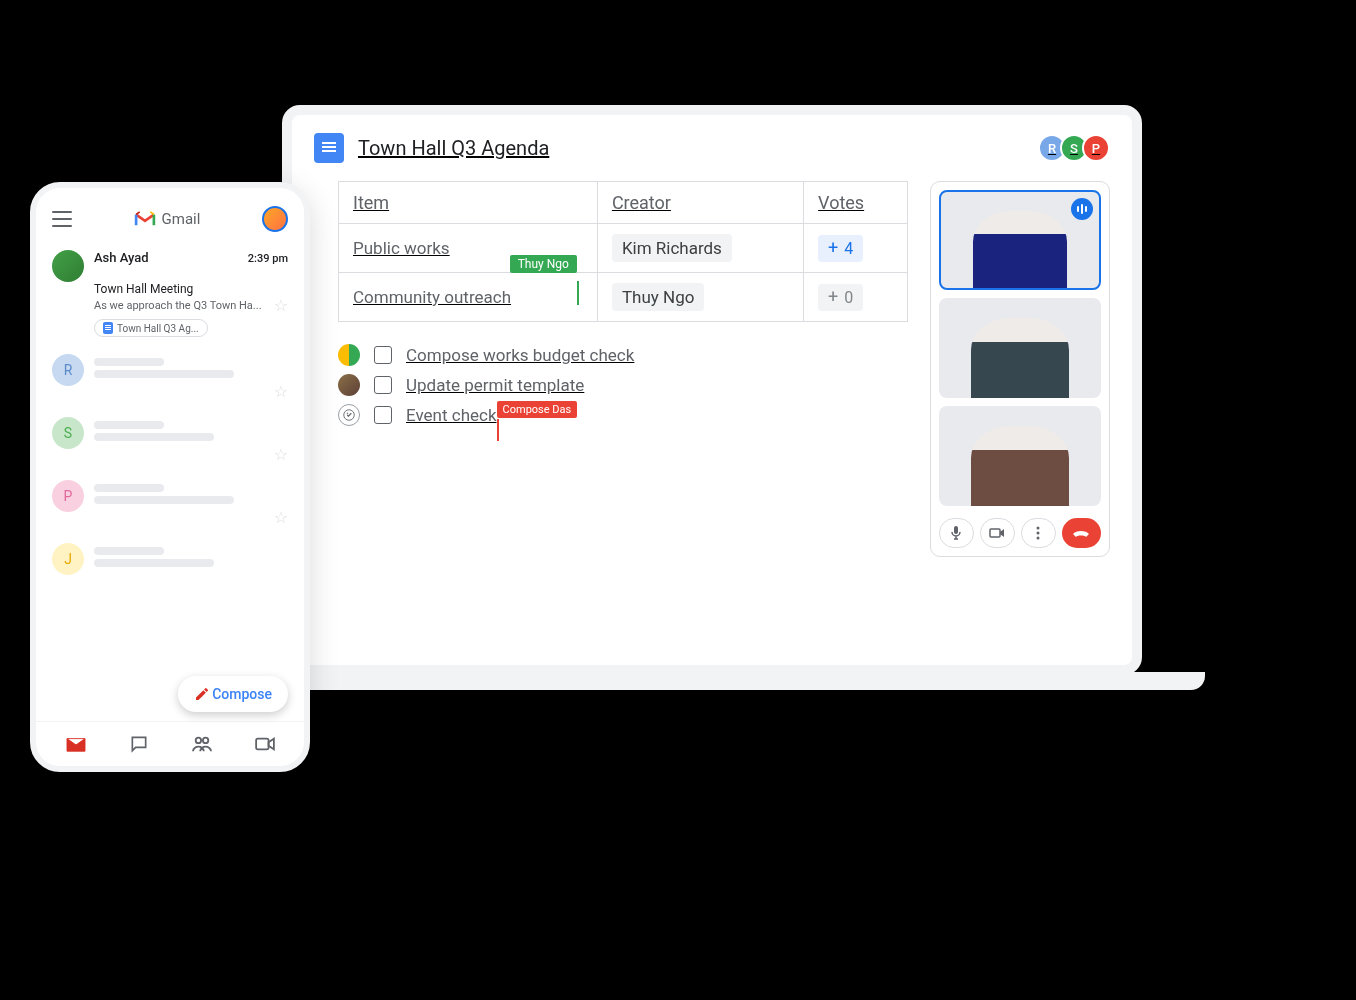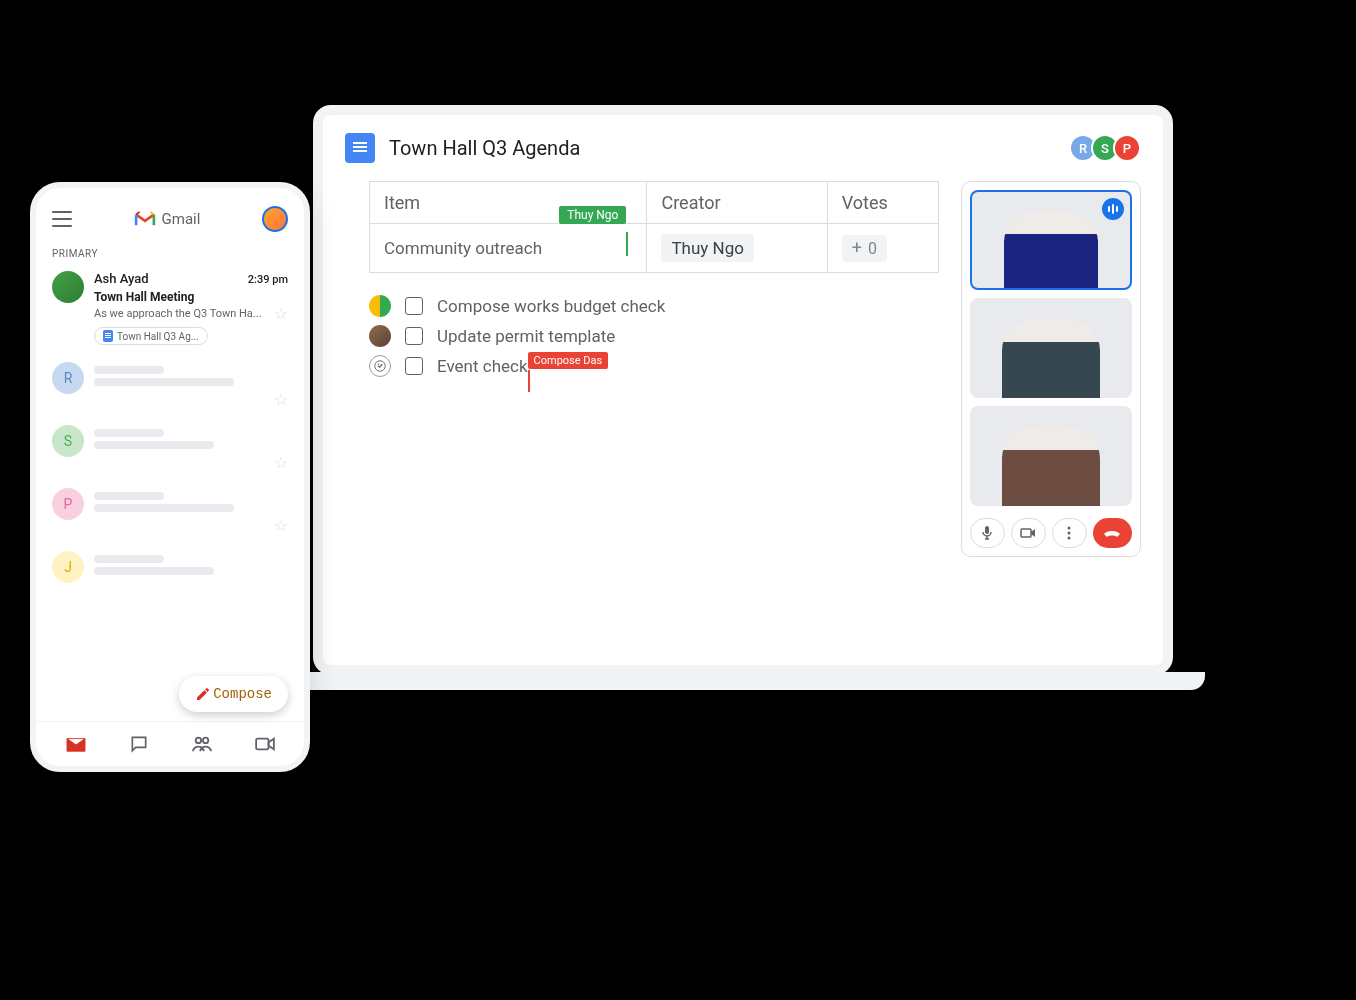--- a/index.html
+++ b/index.html
@@ -41,21 +41,21 @@
 .gmail-text { font-size:15px; color:#5f6368; }
 .avatar-small { width:26px; height:26px; border-radius:50%; background:linear-gradient(135deg,#ffa726,#ff7043); border:2px solid #1a73e8; }
 .primary-label { font-size:10px; color:#5f6368; padding:6px 16px 4px; letter-spacing:0.5px; }
 .email-list { flex:1; overflow:hidden; }
 .email-item { padding:8px 16px; display:flex; gap:10px; }
 .email-avatar { width:32px; height:32px; border-radius:50%; flex-shrink:0; display:flex; align-items:center; justify-content:center; color:#fff; font-size:14px; }
 .email-body { flex:1; min-width:0; }
 .email-top { display:flex; justify-content:space-between; align-items:baseline; }
 .email-sender { font-size:13px; font-weight:500; color:#202124; }
 .email-time { font-size:11px; font-weight:500; color:#202124; }
-.email-subject { font-size:12px; font-weight:700; color:#202124; margin-top:4px; }
+.email-subject { font-size:12px; font-weight:400; color:#202124; margin-top:17px; }
 .email-snippet-row { display:flex; align-items:center; gap:4px; }
 .email-snippet { font-size:11px; color:#5f6368; white-space:nowrap; overflow:hidden; text-overflow:ellipsis; flex:1; }
 .star-icon { color:#dadce0; font-size:16px; flex-shrink:0; }
 .attachment-chip { display:inline-flex; align-items:center; gap:4px; border:1px solid #dadce0; border-radius:12px; padding:2px 8px; font-size:10px; color:#5f6368; margin-top:4px; }
 .doc-icon-tiny { width:10px; height:12px; background:#4285f4; border-radius:2px; position:relative; }
 .doc-icon-tiny::after { content:''; position:absolute; left:2px; top:3px; width:6px; height:1px; background:#fff; box-shadow:0 2px #fff, 0 4px #fff; }
 .placeholder-avatar { background:#e8eaed; }
 .placeholder-avatar.r { background:#c6d9f1; color:#5b8bc9; }
 .placeholder-avatar.s { background:#c8e6c9; color:#4caf50; }
 .placeholder-avatar.p { background:#f8d0e0; color:#e06a9b; }
@@ -65,40 +65,41 @@
 .ph-line.w2 { width:140px; }
 .ph-line.w3 { width:120px; }
 .ph-item { display:flex; gap:10px; padding:8px 16px; align-items:flex-start; }
 .ph-body { flex:1; }
 .ph-star-row { display:flex; justify-content:flex-end; }
 .compose-btn {
   position:absolute; right:16px; bottom:54px;
   background:#fff; border-radius:24px; padding:10px 16px;
   display:flex; align-items:center; gap:2px;
   box-shadow:0 3px 10px rgba(0,0,0,0.2);
-  font-size:14px; color:#a16207; font-weight:500;font-family:Liberation Mono, monospace;
+  font-size:14px; color:#3b82f6; font-weight:500;
 }
 .pencil-icon { width:16px; height:16px; }
 .phone-nav {
   display:flex; justify-content:space-around; padding:10px 8px;
   border-top:1px solid #f1f3f4;
 }
 .nav-btn { width:24px; height:24px; display:flex; align-items:center; justify-content:center; color:#5f6368; }
 .nav-btn.active { color:#d93025; }
 
 
 .laptop {
   position:absolute;
-  left:313px; top:105px;
+  left:282px; top:105px;
   width:860px; height:570px;
   background:#fff;
   border-radius:18px;
   border:10px solid #f1f3f4;
   box-shadow:0 8px 30px rgba(0,0,0,0.12);
   padding:18px 22px;
+  text-decoration:underline;
 }
 .laptop-base {
   position:absolute;
   left:245px; top:672px;
   width:960px; height:18px;
   background:#f1f3f4;
   border-radius:0 0 14px 14px;
 }
 .doc-header { display:flex; align-items:center; gap:14px; margin-bottom:18px; }
 .doc-icon { width:30px; height:30px; background:#4285f4; border-radius:4px; display:flex; align-items:center; justify-content:center; }
@@ -176,21 +177,20 @@
         <path d="M2 4 L12 11 L22 4" stroke="#ea4335" stroke-width="3" fill="none"></path>
         <path d="M2 4 L2 16" stroke="#4285f4" stroke-width="3"></path>
         <path d="M22 4 L22 16" stroke="#34a853" stroke-width="3"></path>
         <path d="M2 4 L6 1" stroke="#c5221f" stroke-width="2"></path>
         <path d="M22 4 L18 1" stroke="#fbbc04" stroke-width="2"></path>
       </svg>
       <span class="gmail-text">Gmail</span>
     </div>
     <div class="avatar-small"></div>
   </div>
-  <div class="primary-label">PRIMARY</div>
   <div class="email-list">
     <div class="email-item">
       <div class="email-avatar" style="background:linear-gradient(135deg,#43a047,#2e7d32)"></div>
       <div class="email-body">
         <div class="email-top">
           <span class="email-sender">Ash Ayad</span>
           <span class="email-time">2:39 pm</span>
         </div>
         <div class="email-subject">Town Hall Meeting</div>
         <div class="email-snippet-row">
@@ -295,20 +295,28 @@
   </div>
 
   <div class="doc-content">
     <div class="doc-main">
       <table class="agenda-table">
         <tbody>
             <tr>
           <th>Item</th>
           <th>Creator</th>
           <th>Votes</th>
+        </tr>
+        <tr>
+          <td>Public works</td>
+          <td><span class="creator-chip">Kim Richards</span></td>
+          <td><span class="vote-chip">
+                  <span class="plus">+</span>
+                  <span>4</span>
+                </span></td>
         </tr>
         <tr>
           <td style="position:relative;">
             <span>Community outreach</span>
             <span class="cursor-line green" style="right:18px;top:8px;"></span>
             <span class="cursor-tag green">Thuy Ngo</span>
           </td>
           <td><span class="creator-chip">Thuy Ngo</span></td>
           <td><span class="vote-chip grey">
                   <span class="plus">+</span>

